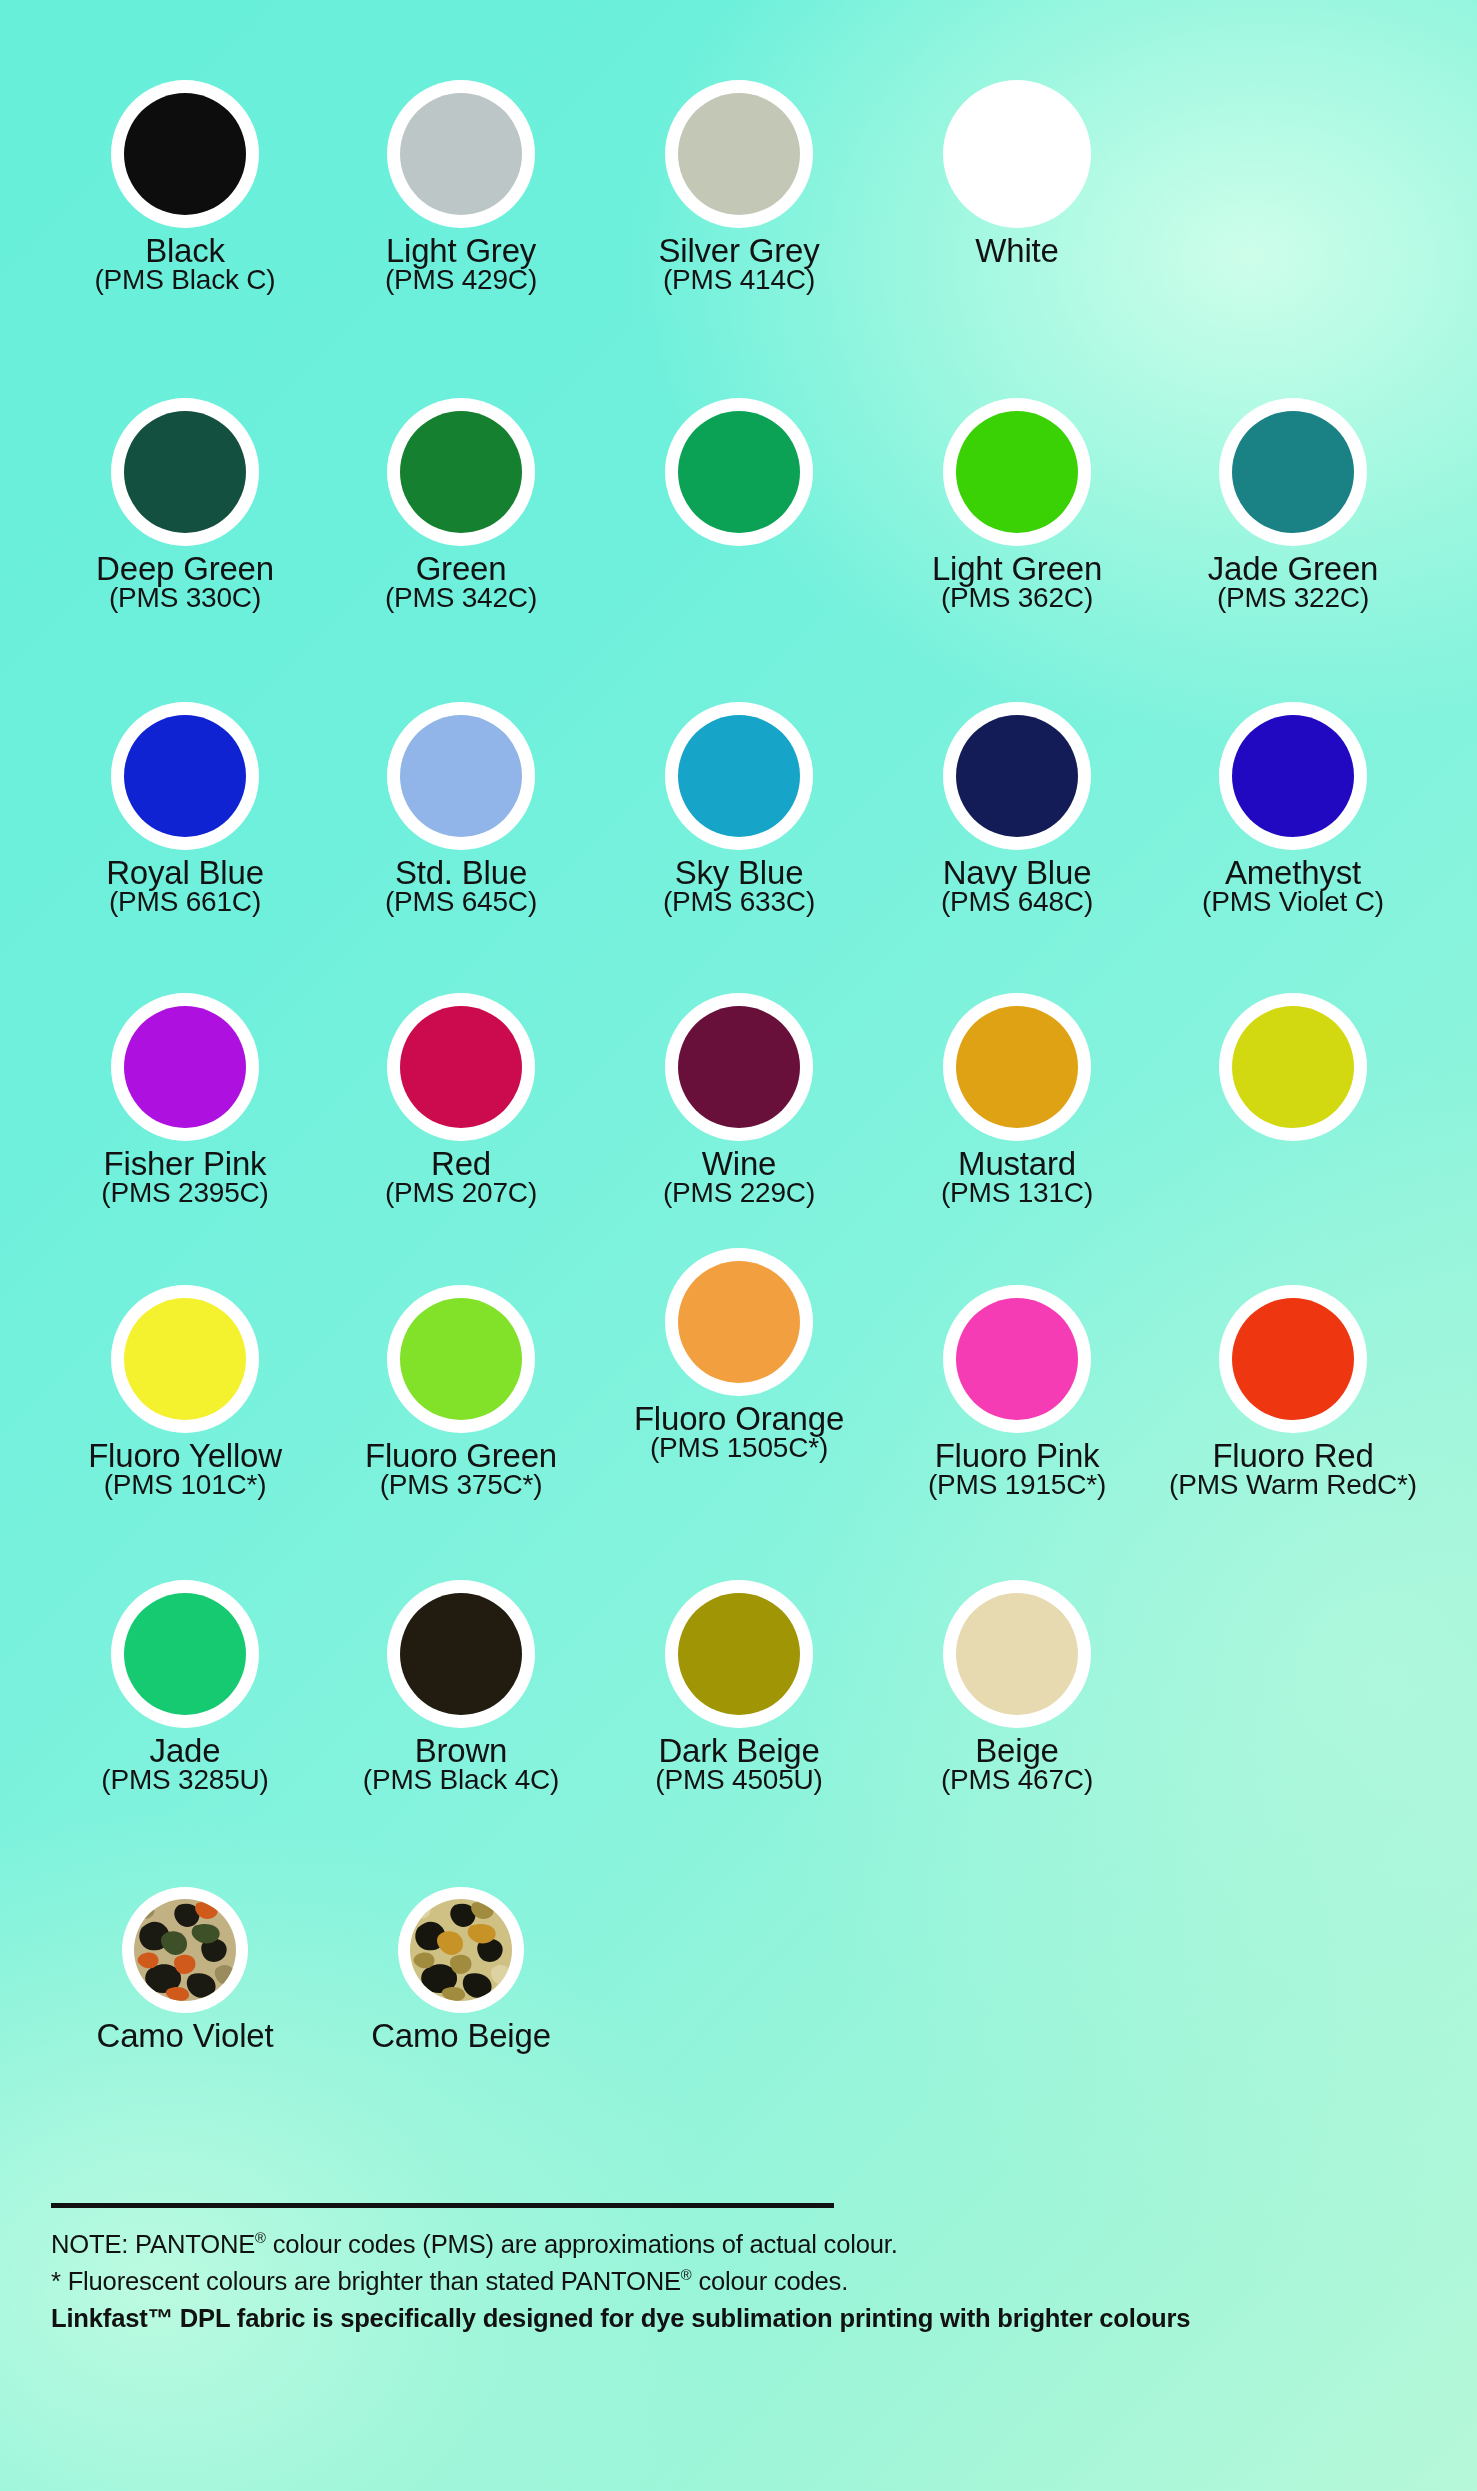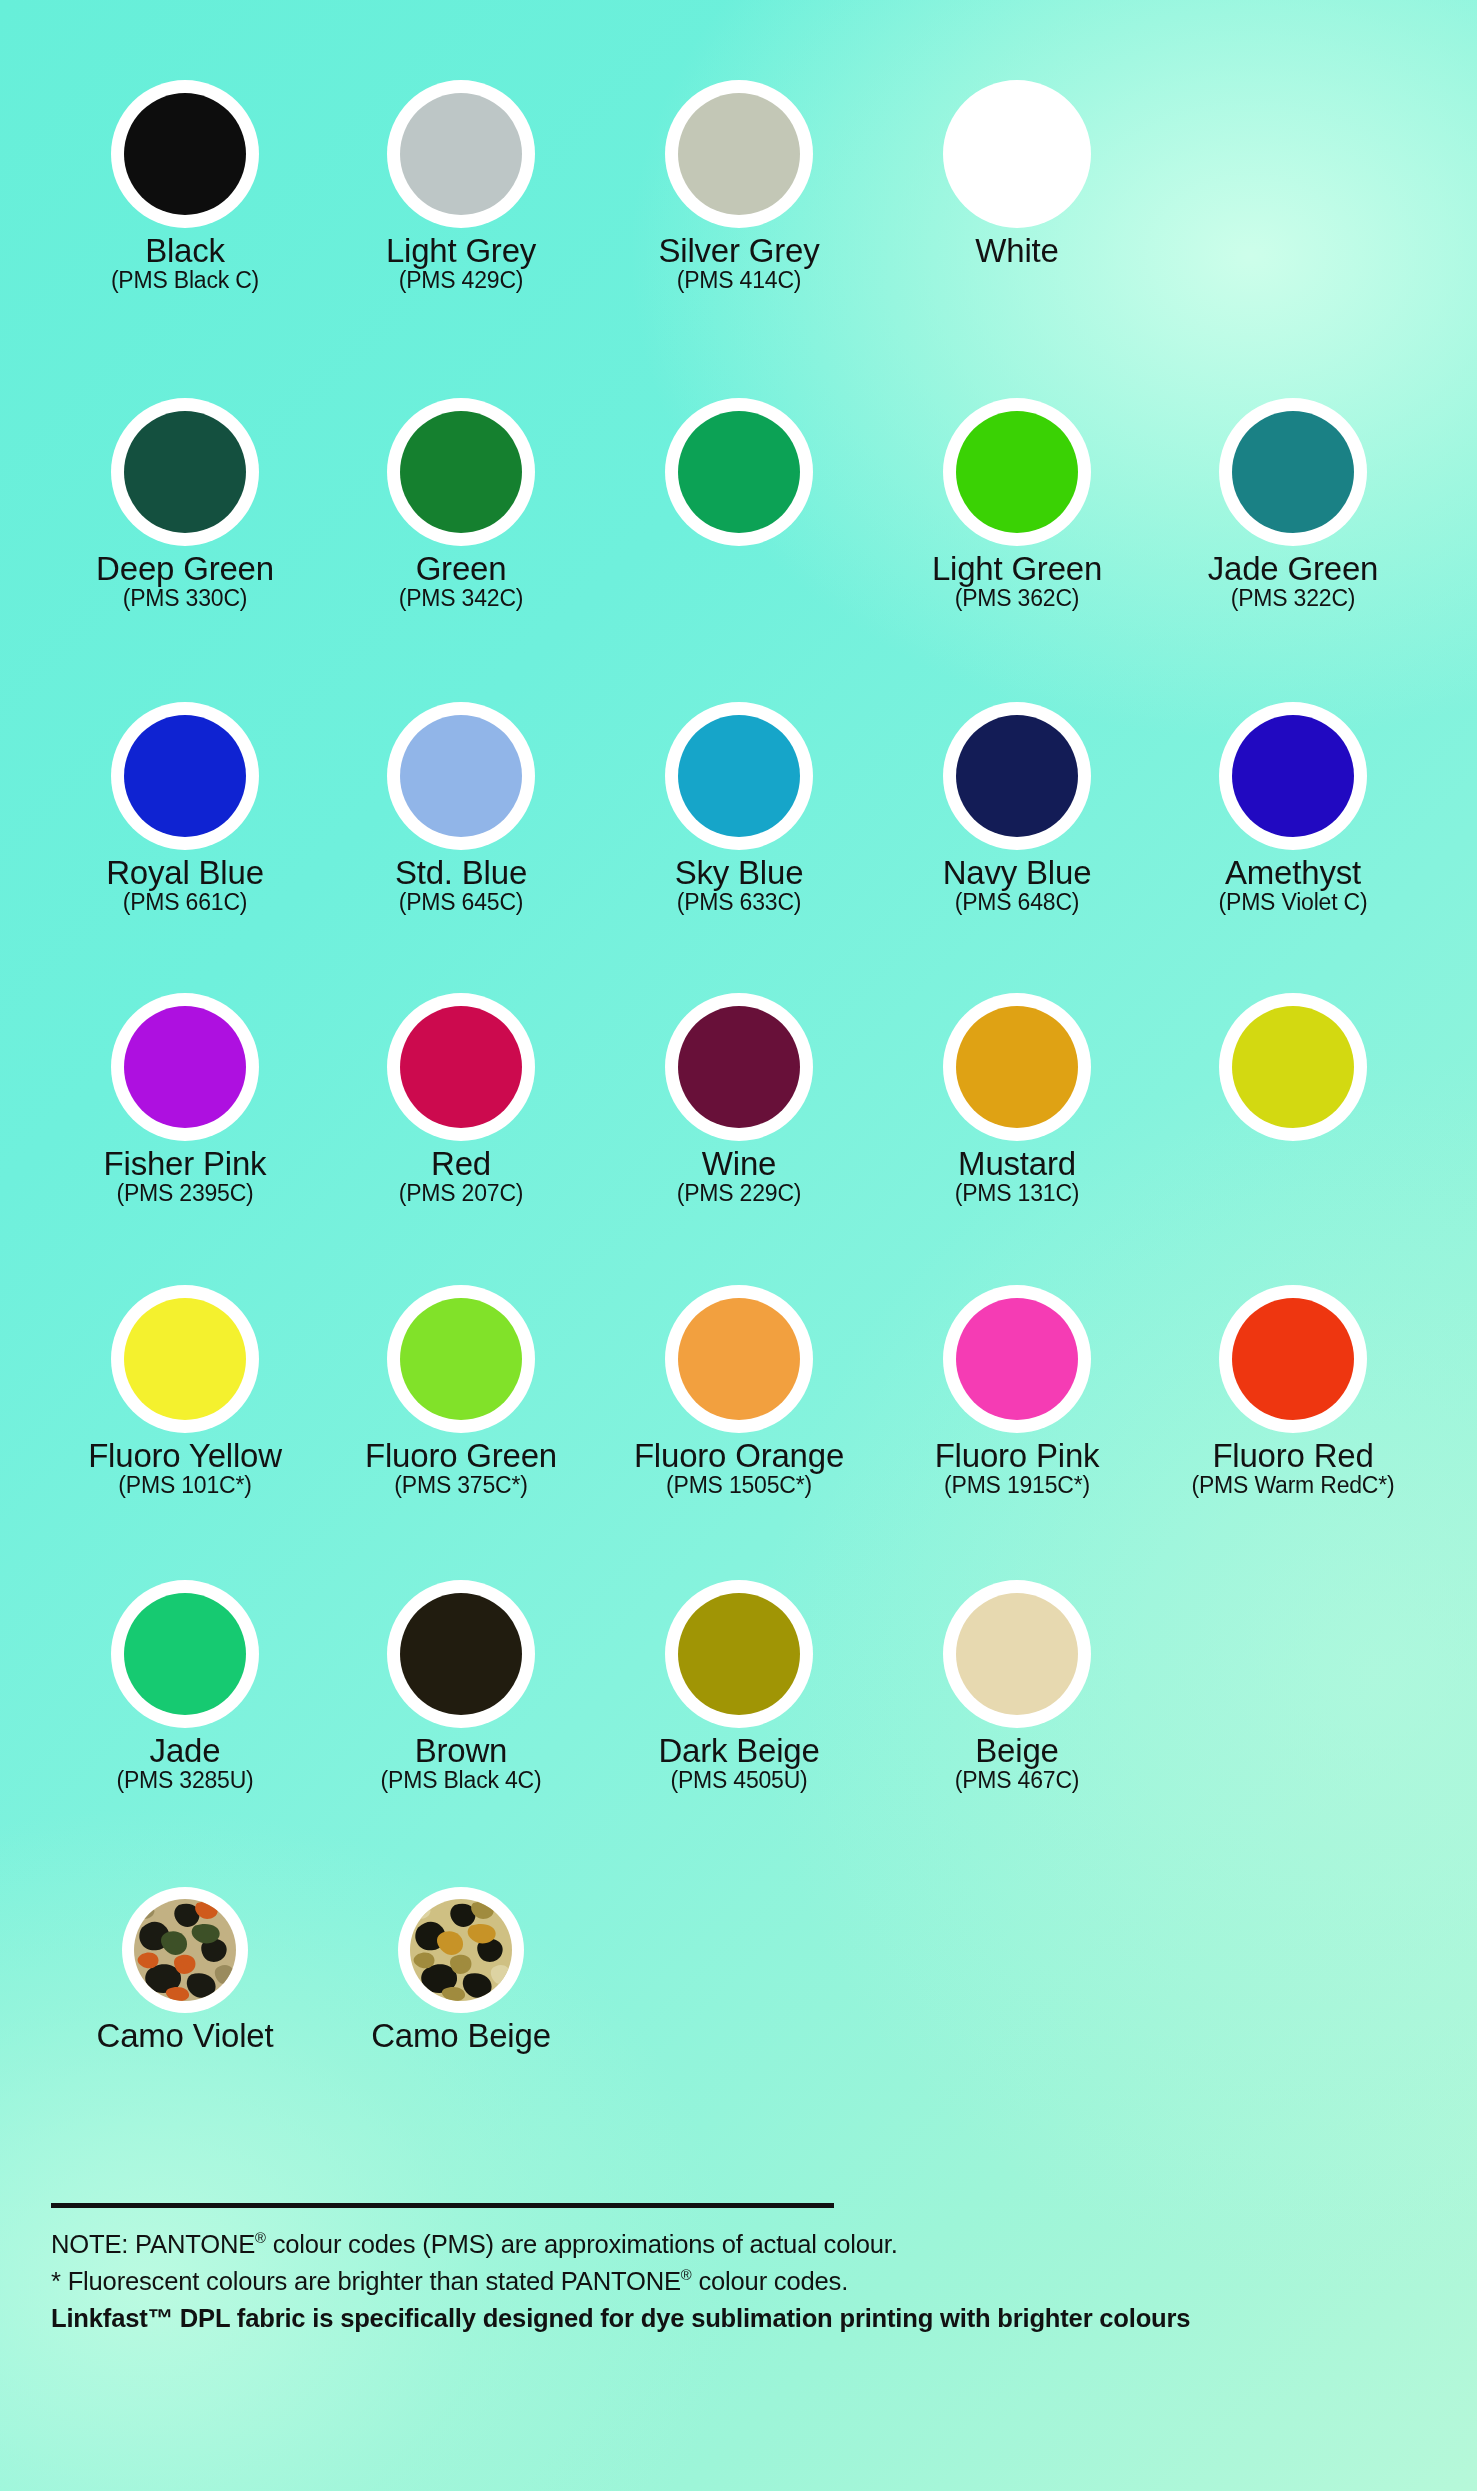--- a/index.html
+++ b/index.html
@@ -41,21 +41,21 @@
 
   .r-small{width:126px;height:126px;padding:11.8px;}
   .r-small .dot{width:102px;height:102px;}
 
   .labels{margin-top:8.9px;}
   .lname{
     font-size:33px;color:#121212;line-height:28.6px;
     white-space:nowrap;letter-spacing:-0.2px;
   }
   .lcode{
-    font-size:23px;color:#121212;line-height:30.5px;
+    font-size:28px;color:#121212;line-height:30.5px;
     white-space:nowrap;letter-spacing:-0.2px;
   }
 
   
   .footer{position:absolute;left:51px;top:2203px;width:1379px;}
   .rule{width:783px;height:4.9px;background:#111111;margin-bottom:17.7px;}
   .note{
     font-size:25.6px;line-height:37px;color:#111111;
     letter-spacing:-0.2px;white-space:nowrap;
   }
@@ -240,21 +240,21 @@
       </div>
       <div class="cell" style="left: 323px; top: 1285px; width: 276px;">
         <div class="ring r-std">
           <div class="dot" style="background: rgb(129, 226, 41);"></div>
         </div>
         <div class="labels">
           <div class="lname">Fluoro Green</div>
           <div class="lcode">(PMS 375C*)</div>
         </div>
       </div>
-      <div class="cell" style="left: 601px; top: 1285px; width: 276px;">
+      <div class="cell" style="left: 601px; top: 1248px; width: 276px;">
         <div class="ring r-std">
           <div class="dot" style="background: rgb(242, 160, 63);"></div>
         </div>
         <div class="labels">
           <div class="lname">Fluoro Orange</div>
           <div class="lcode">(PMS 1505C*)</div>
         </div>
       </div>
       <div class="cell" style="left: 879px; top: 1285px; width: 276px;">
         <div class="ring r-std">

